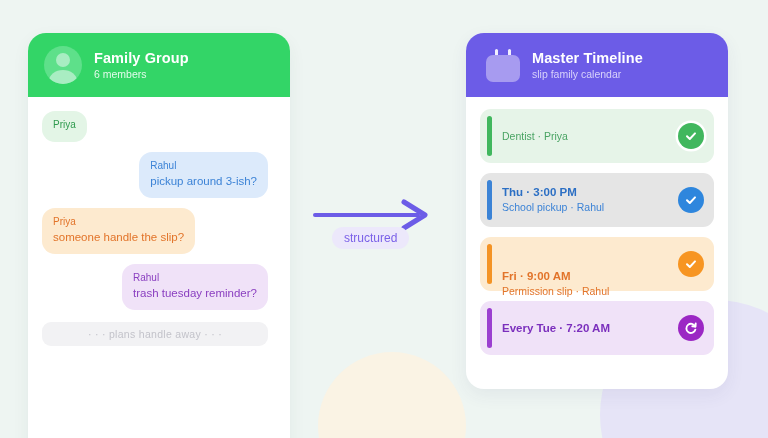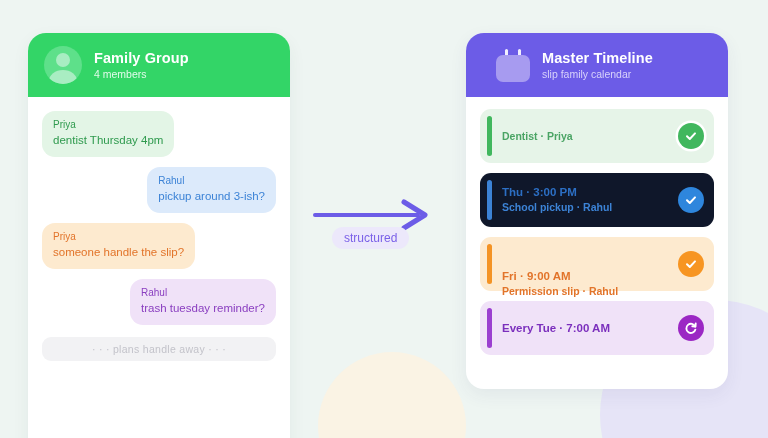--- a/index.html
+++ b/index.html
@@ -104,21 +104,21 @@
     font-weight: bold;
     color: #ffffff;
     letter-spacing: .1px;
   }
   .chat-sub {
     font-size: 10.5px;
     color: #e2fbeb;
   }
 
   .chat-body {
-    padding: 14px 14px 0 14px;
+    padding: 14px 22px 0 14px;
     display: flex;
     flex-direction: column;
   }
 
   .bubble {
     border-radius: 13px;
     padding: 7px 11px 9px 11px;
     margin-bottom: 10px;
     max-width: 200px;
   }
@@ -185,21 +185,21 @@
     width: 262px;
     height: 356px;
     box-shadow: 0 6px 18px rgba(60, 50, 120, 0.07);
   }
 
   .tl-header {
     height: 64px;
     background: #6c5ce7;
     display: flex;
     align-items: center;
-    padding: 0 30px;
+    padding: 0 20px;
     gap: 12px;
   }
   .cal-icon {
     width: 34px;
     height: 34px;
     position: relative;
     flex: 0 0 auto;
   }
   .cal-icon .cal-body {
     position: absolute;
@@ -256,41 +256,40 @@
   }
   .tl-text { flex: 1 1 auto; min-width: 0; }
   .tl-when {
     font-size: 11.5px;
     font-weight: bold;
     line-height: 15px;
   }
   .tl-what {
     font-size: 10.5px;
     line-height: 15px;
-    font-weight: bold;
   }
   .tl-badge {
     width: 26px;
     height: 26px;
     border-radius: 50%;
     flex: 0 0 auto;
     display: flex;
     align-items: center;
     justify-content: center;
   }
   .tl-badge svg { display: block; }
 
   
   .tone-c-green  { background: #e6f4e8; }
   .tone-c-green  .accent   { background: #41b75e; }
   .tone-c-green  .tl-when  { color: #2f9a4e; }
   .tone-c-green  .tl-what  { color: #4aa464; }
   .tone-c-green  .tl-badge { background: #41b75e; box-shadow: 0 0 0 2.5px #ffffff; }
   
-  .tone-c-blue   { background: #0f172a; }
+  .tone-c-blue   { background: #e5e5e5; }
   .tone-c-blue   .accent   { background: #3c83d6; }
   .tone-c-blue   .tl-when  { color: #2c6fc4; }
   .tone-c-blue   .tl-what  { color: #3c83d6; }
   .tone-c-blue   .tl-badge { background: #2e86dd; }
   
   .tone-c-orange { background: #fdeacf; }
   .tone-c-orange .accent   { background: #f49324; }
   .tone-c-orange .tl-when  { color: #e2742a; margin-top: 40px; }
   .tone-c-orange .tl-what  { color: #e2742a; }
   .tone-c-orange .tl-badge { background: #f79522; }
@@ -311,29 +310,28 @@
 
 <div class="panel" id="chat-panel">
 
   <div class="chat-header">
     <div class="avatar">
       <div class="av-head"></div>
       <div class="av-body"></div>
     </div>
     <div class="chat-title-wrap">
       <div class="chat-title">Family Group</div>
-      <div class="chat-sub">4 members</div>
+      <div class="chat-sub">6 members</div>
     </div>
   </div>
 
   <div class="chat-body">
 
     <div class="bubble left tone-green">
       <div class="b-who">Priya</div>
-      <div class="b-msg">dentist Thursday 4pm</div>
     </div>
 
     <div class="bubble right tone-blue">
       <div class="b-who">Rahul</div>
       <div class="b-msg">pickup around 3-ish?</div>
     </div>
 
     <div class="bubble left tone-orange">
       <div class="b-who">Priya</div>
       <div class="b-msg">someone handle the slip?</div>
@@ -406,21 +404,21 @@
       <div class="tl-badge">
         <svg width="14" height="14" viewBox="0 0 14 14">
           <polyline points="3,7.2 5.8,10 11,4.4" fill="none" stroke="#ffffff" stroke-width="2" stroke-linecap="round" stroke-linejoin="round"></polyline>
         </svg>
       </div>
     </div>
 
     <div class="tl-card tone-c-purple">
       <div class="accent"></div>
       <div class="tl-text">
-        <div class="tl-when">Every Tue · 7:00 AM</div>
+        <div class="tl-when">Every Tue · 7:20 AM</div>
       </div>
       <div class="tl-badge">
         <svg width="16" height="16" viewBox="0 0 16 16">
           <path d="M12.2 6.6 A4.6 4.6 0 1 0 12.4 9.6" fill="none" stroke="#ffffff" stroke-width="1.9" stroke-linecap="round"></path>
           <polyline points="9.3,6.3 12.5,6.5 12.7,3.4" fill="none" stroke="#ffffff" stroke-width="1.9" stroke-linecap="round" stroke-linejoin="round"></polyline>
         </svg>
       </div>
     </div>
 
   </div>

